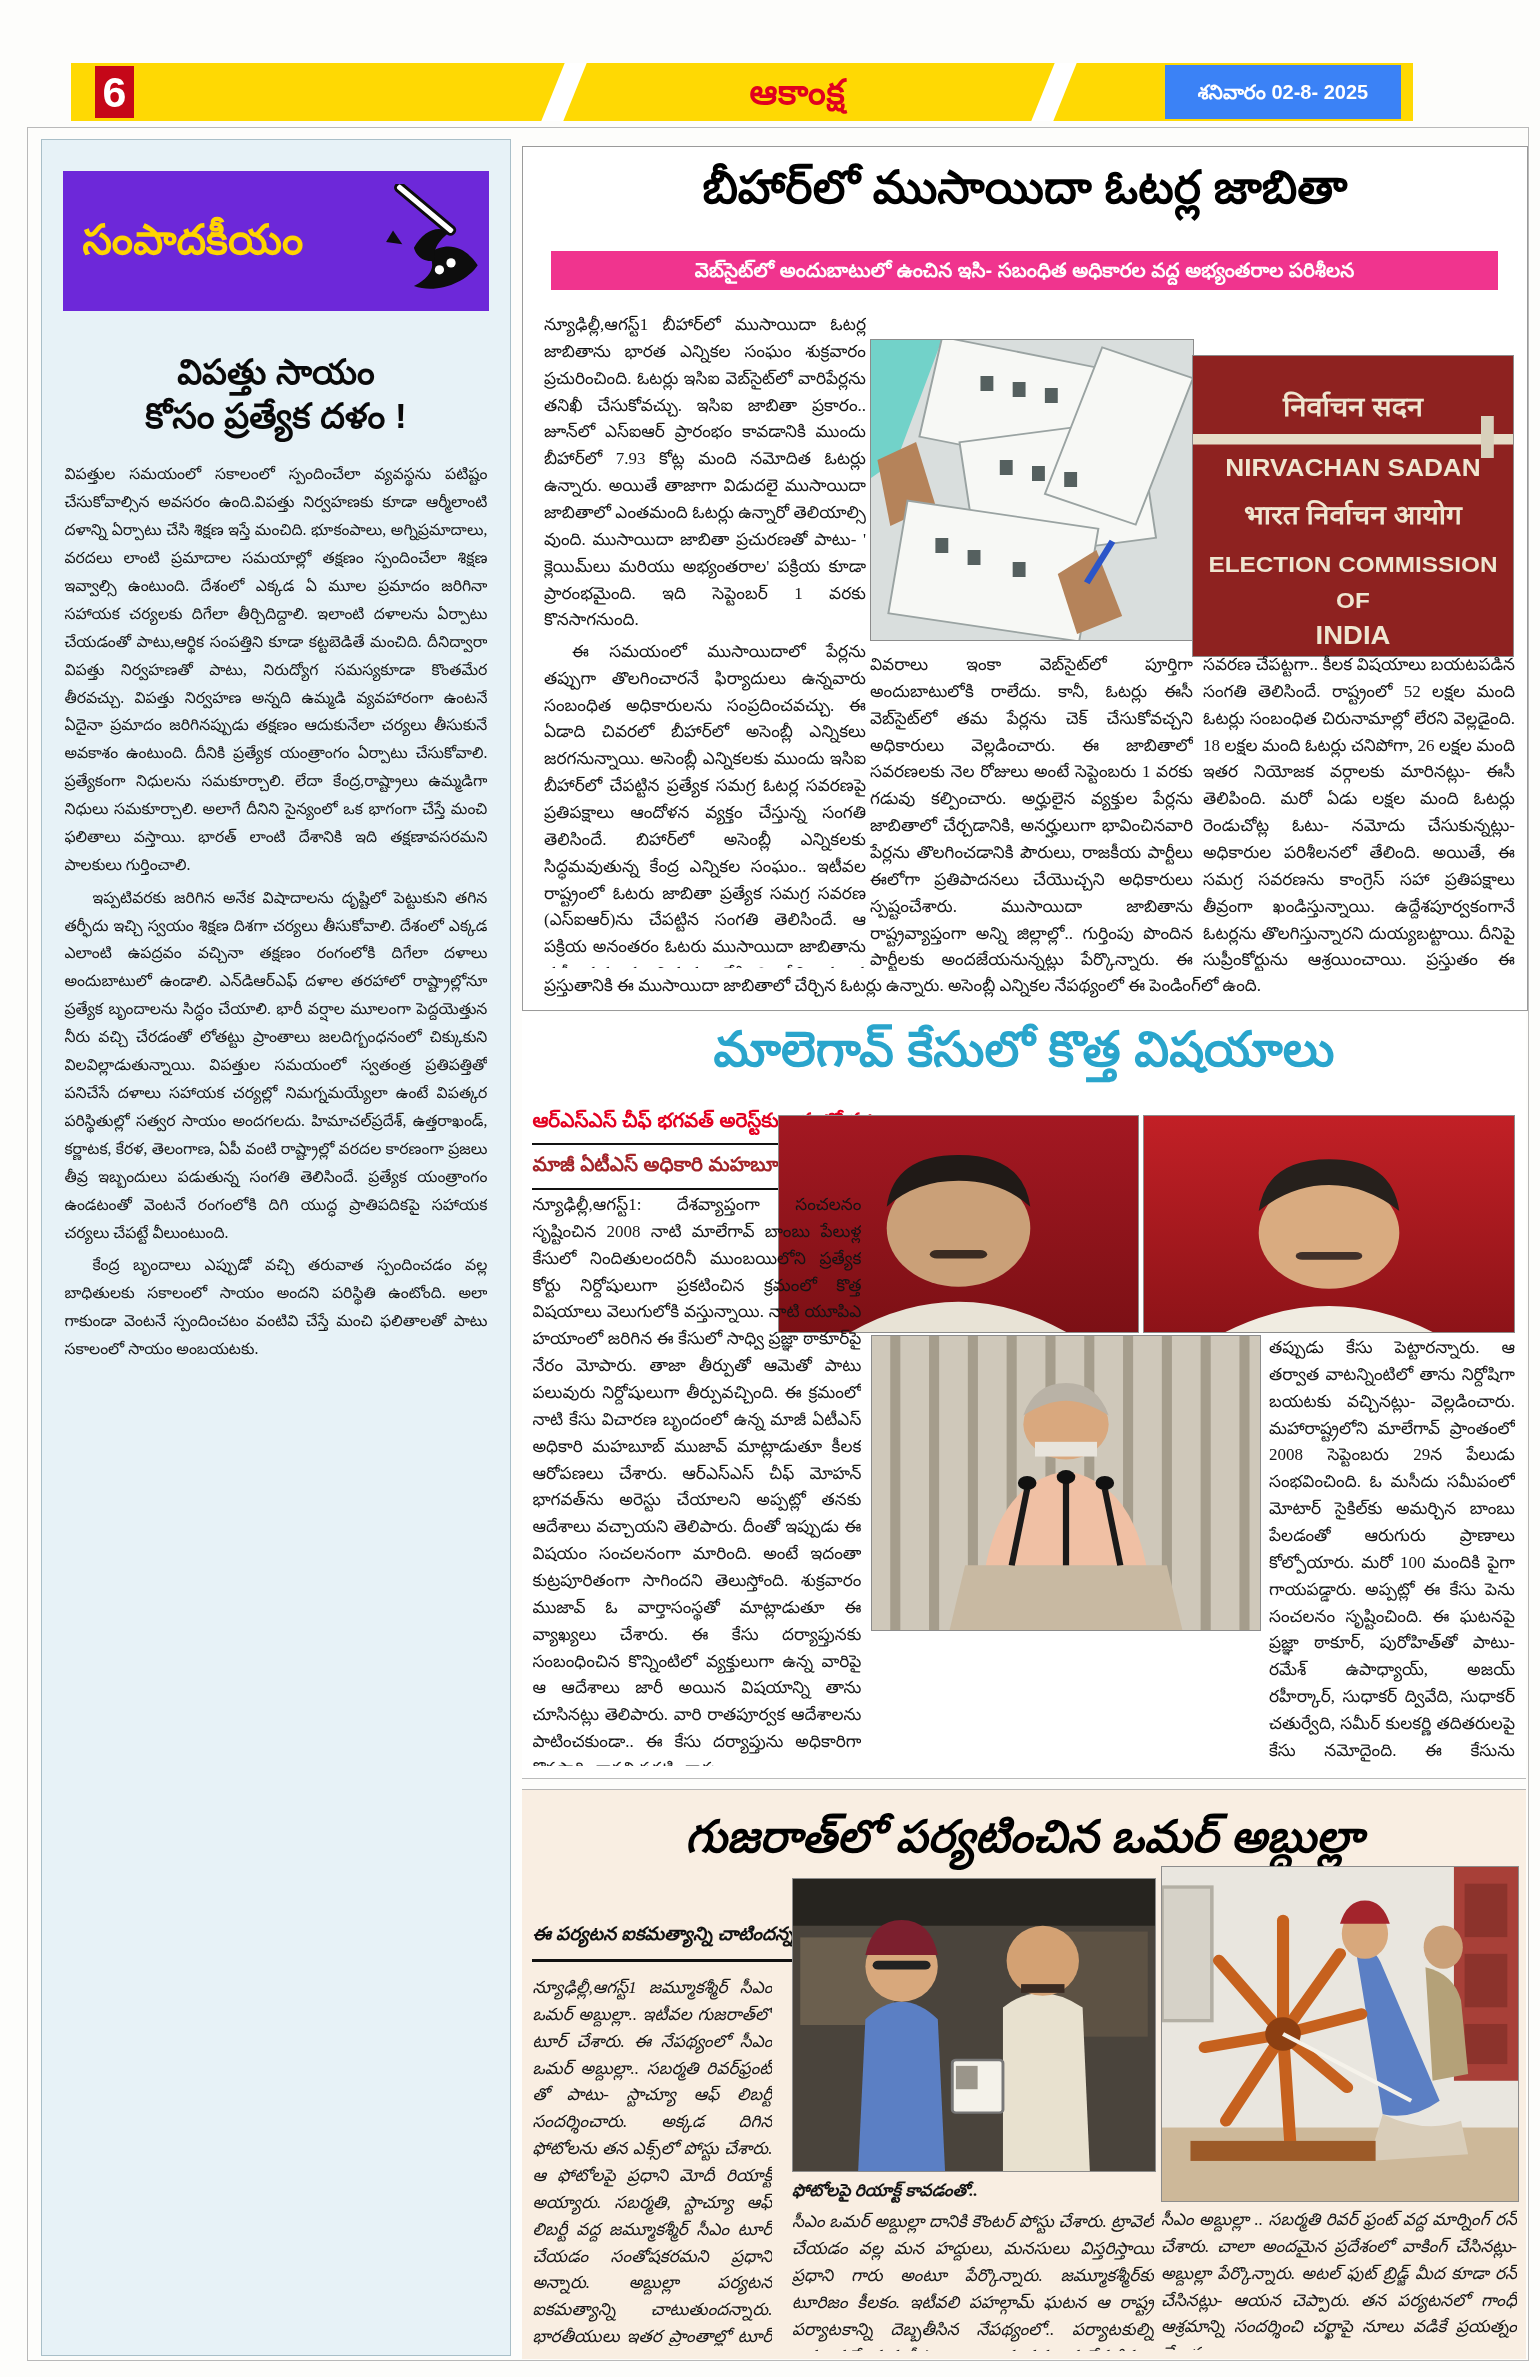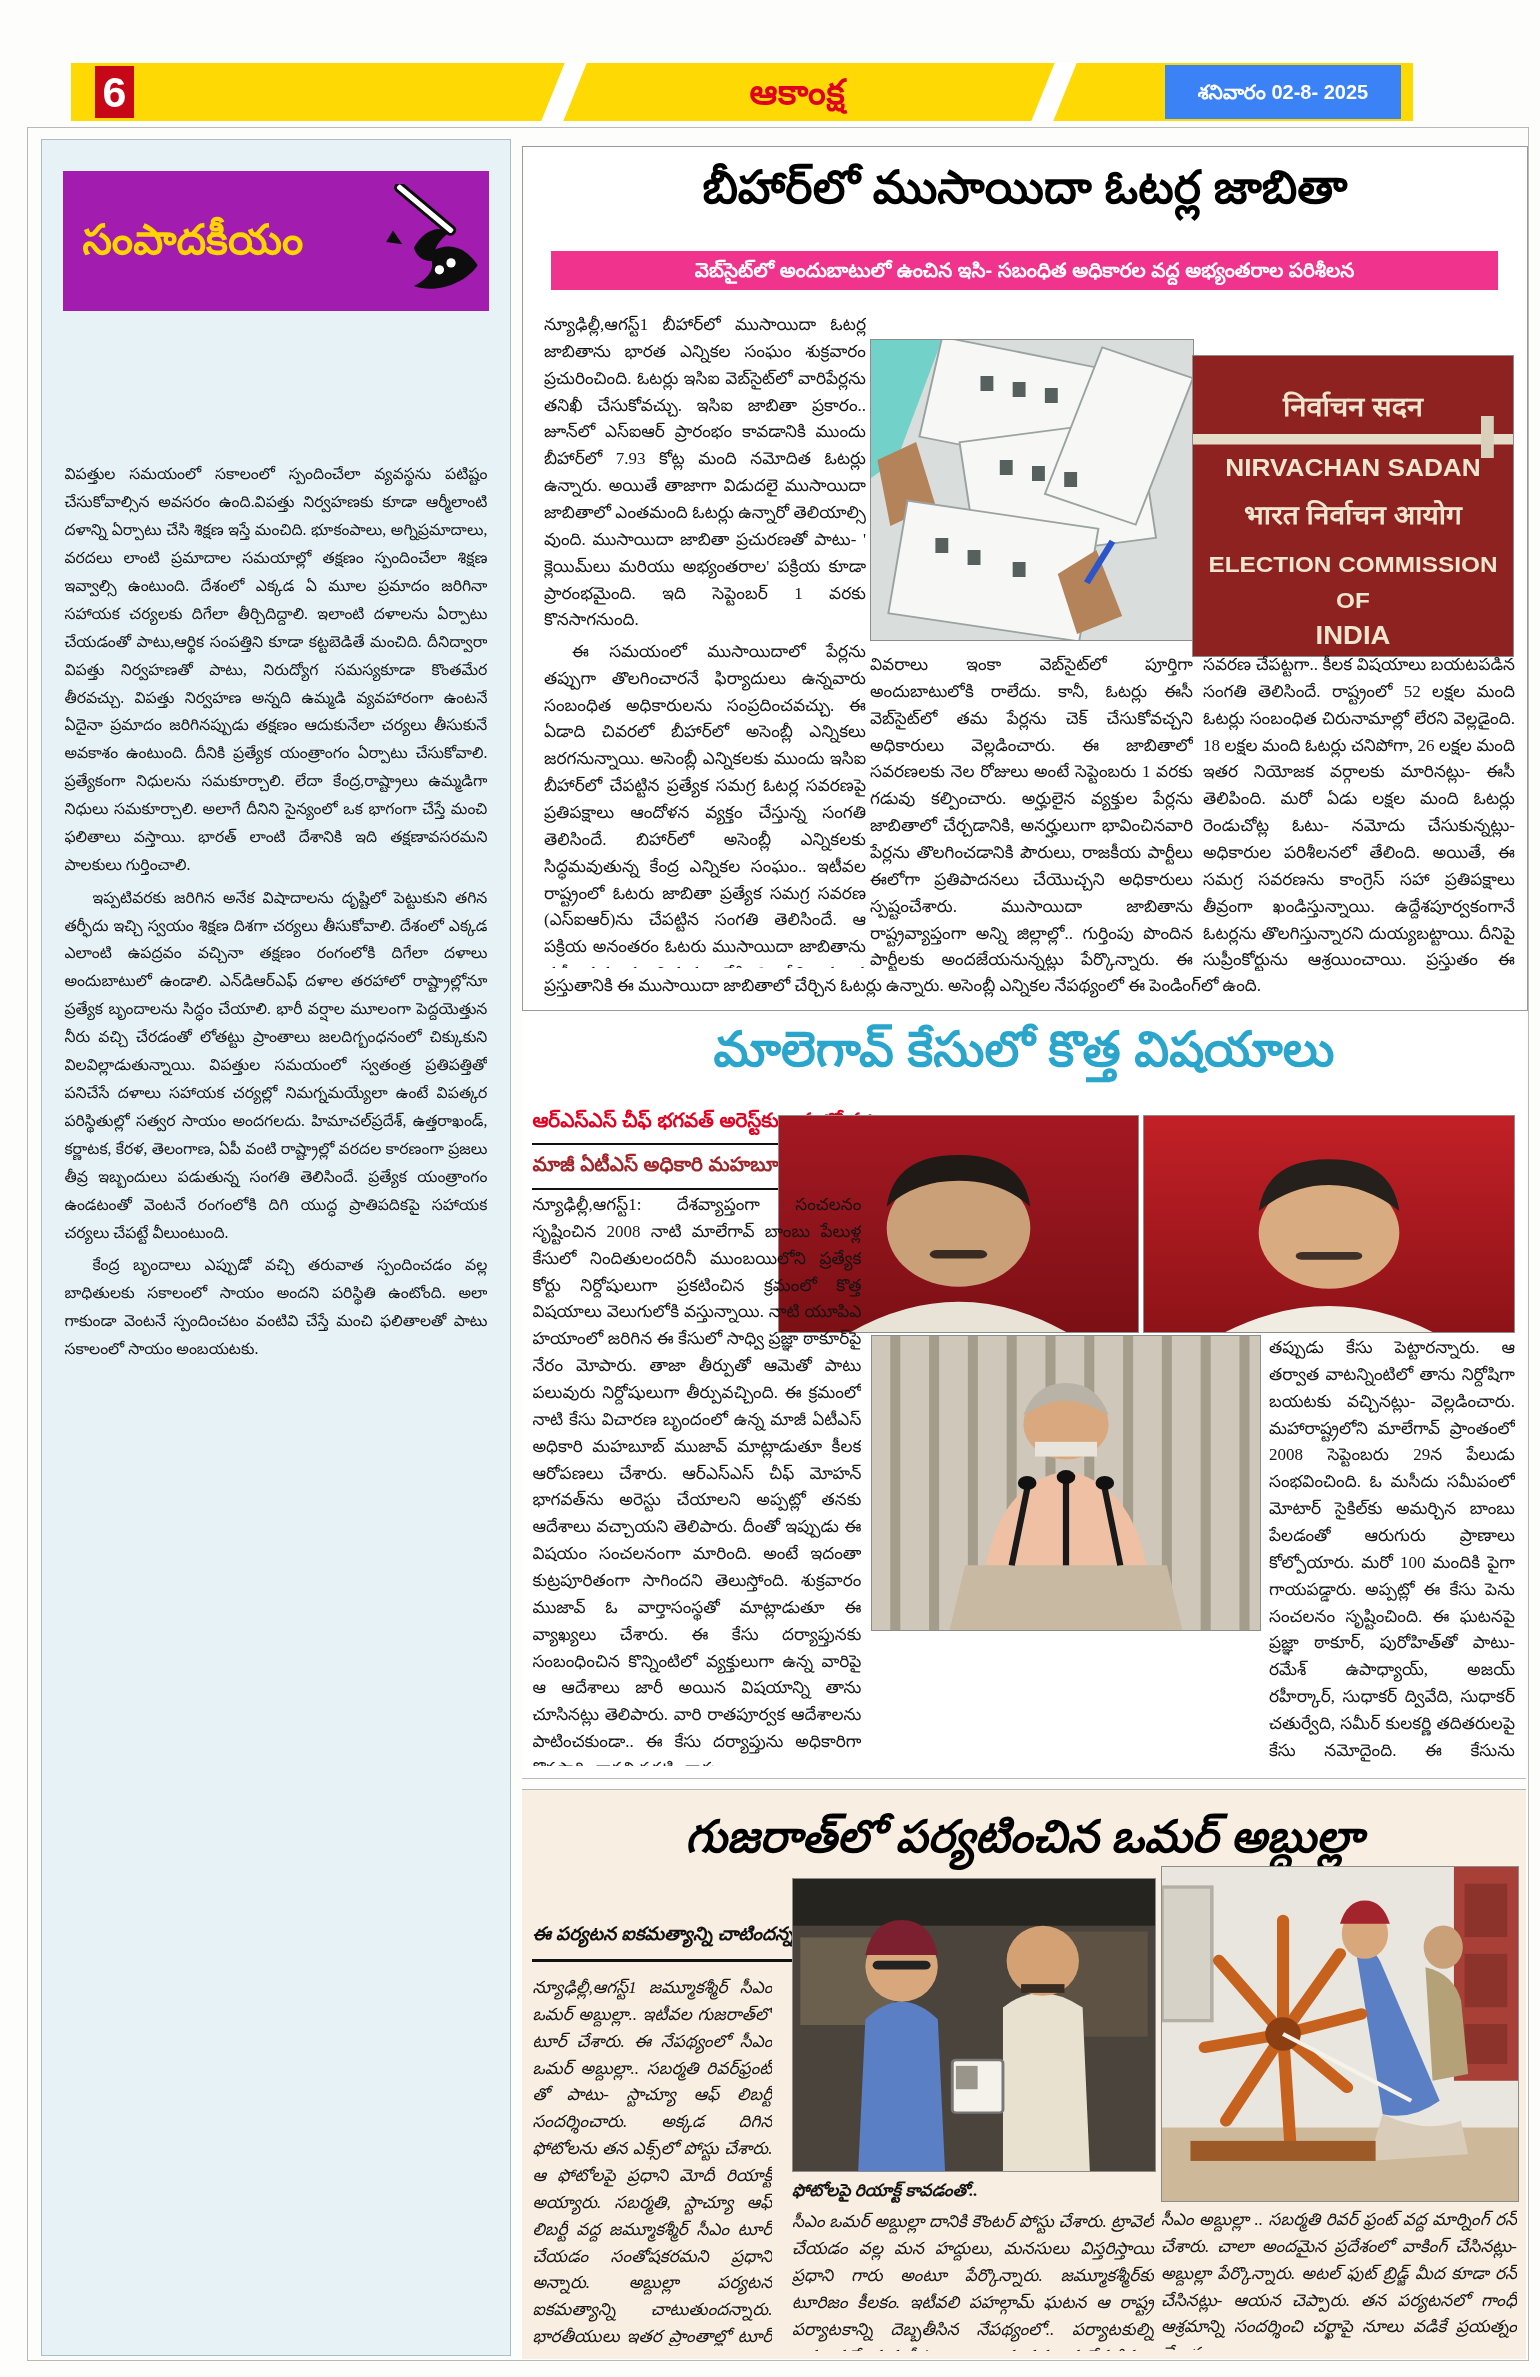--- a/index.html
+++ b/index.html
@@ -11,21 +11,21 @@
   .yellowbar{background:#ffd903;}
   .pgnum{background:#c50718;color:#fff;font-family:"Liberation Sans",sans-serif;
          font-weight:bold;font-size:43px;text-align:center;line-height:52px;}
   .masthead{color:#e00020;font-family:"Liberation Sans",sans-serif;font-weight:bold;
             font-size:35px;text-align:center;letter-spacing:0.7px;}
   .slash{background:#ffffff;transform:skewX(-22deg);}
   .datebox{background:#3b82f6;color:#ffffff;font-family:"Liberation Sans",sans-serif;
            font-weight:bold;font-size:20px;text-align:center;line-height:54px;}
   
   .edit-col{background:#e7f2f7;border:1.5px solid #a9bfc8;}
-  .edit-banner{background:#a21caf;}
+  .edit-banner{background:#6d28d9;}
   .edit-banner-label{color:#ffd400;font-family:"Liberation Sans",sans-serif;font-weight:bold;
                      font-size:42px;line-height:138px;padding-left:19.4px;}
   .edit-title{color:#0a0a0a;font-family:"Liberation Sans",sans-serif;font-weight:bold;
               font-size:35px;text-align:center;line-height:1.25;}
   .bodytext{font-size:17px;line-height:1.58;text-align:justify;overflow:hidden;color:#141414;}
   .edit-body{font-size:15.7px;line-height:1.78;}
   .bodytext p{margin:0 0 4.5px 0;}
   .bodytext p.ind{text-indent:28px;}
   
   .art-box{border:1.5px solid #9a9a9a;background:#ffffff;}
@@ -63,20 +63,24 @@
       <div class="edit-banner-label">సంపాదకీయం</div>
       <svg style="position:absolute;right:4.5px;top:13.4px;width:119px;height:116px;" viewBox="0 0 100 100">
         <path d="M95 70 C85 85 60 95 40 88 C55 80 60 70 52 60 C70 48 85 55 95 70 Z" fill="#0d0d0d"></path>
         <path d="M40 55 C48 40 62 35 70 42 C60 50 56 58 58 66 C50 68 42 63 40 55 Z" fill="#0d0d0d"></path>
         <rect x="18" y="18" width="64" height="7" rx="3" transform="rotate(40 50 21)" fill="#fff" stroke="#0d0d0d" stroke-width="2.5"></rect>
         <path d="M22 40 L30 52 L16 50 Z" fill="#0d0d0d"></path>
         <circle cx="62" cy="74" r="4" fill="#fff"></circle>
         <circle cx="72" cy="68" r="4" fill="#fff"></circle>
       </svg>
     </div>
+    <div class="abs edit-title" style="left:15px;top:210px;width:438px;">
+      <div>విపత్తు సాయం</div>
+      <div>కోసం ప్రత్యేక దళం !</div>
+    </div>
     <div class="abs bodytext edit-body" style="left:22.4px;top:320px;width:423px;height:1872px;">
       <p>విపత్తుల సమయంలో సకాలంలో స్పందించేలా వ్యవస్థను పటిష్టం చేసుకోవాల్సిన అవసరం ఉంది.విపత్తు నిర్వహణకు కూడా ఆర్మీలాంటి దళాన్ని ఏర్పాటు చేసి శిక్షణ ఇస్తే మంచిది. భూకంపాలు, అగ్నిప్రమాదాలు, వరదలు లాంటి ప్రమాదాల సమయాల్లో తక్షణం స్పందించేలా శిక్షణ ఇవ్వాల్సి ఉంటుంది. దేశంలో ఎక్కడ ఏ మూల ప్రమాదం జరిగినా సహాయక చర్యలకు దిగేలా తీర్చిదిద్దాలి. ఇలాంటి దళాలను ఏర్పాటు చేయడంతో పాటు,ఆర్థిక సంపత్తిని కూడా కట్టబెడితే మంచిది. దీనిద్వారా విపత్తు నిర్వహణతో పాటు, నిరుద్యోగ సమస్యకూడా కొంతమేర తీరవచ్చు. విపత్తు నిర్వహణ అన్నది ఉమ్మడి వ్యవహారంగా ఉంటనే ఏదైనా ప్రమాదం జరిగినప్పుడు తక్షణం ఆదుకునేలా చర్యలు తీసుకునే అవకాశం ఉంటుంది. దీనికి ప్రత్యేక యంత్రాంగం ఏర్పాటు చేసుకోవాలి. ప్రత్యేకంగా నిధులను సమకూర్చాలి. లేదా కేంద్ర,రాష్ట్రాలు ఉమ్మడిగా నిధులు సమకూర్చాలి. అలాగే దీనిని సైన్యంలో ఒక భాగంగా చేస్తే మంచి ఫలితాలు వస్తాయి. భారత్ లాంటి దేశానికి ఇది తక్షణావసరమని పాలకులు గుర్తించాలి.</p>
       <p class="ind">ఇప్పటివరకు జరిగిన అనేక విషాదాలను దృష్టిలో పెట్టుకుని తగిన తర్ఫీదు ఇచ్చి స్వయం శిక్షణ దిశగా చర్యలు తీసుకోవాలి. దేశంలో ఎక్కడ ఎలాంటి ఉపద్రవం వచ్చినా తక్షణం రంగంలోకి దిగేలా దళాలు అందుబాటులో ఉండాలి. ఎన్‌డిఆర్‌ఎఫ్ దళాల తరహాలో రాష్ట్రాల్లోనూ ప్రత్యేక బృందాలను సిద్ధం చేయాలి. భారీ వర్షాల మూలంగా పెద్దయెత్తున నీరు వచ్చి చేరడంతో లోతట్టు ప్రాంతాలు జలదిగ్బంధనంలో చిక్కుకుని విలవిల్లాడుతున్నాయి. విపత్తుల సమయంలో స్వతంత్ర ప్రతిపత్తితో పనిచేసే దళాలు సహాయక చర్యల్లో నిమగ్నమయ్యేలా ఉంటే విపత్కర పరిస్థితుల్లో సత్వర సాయం అందగలదు. హిమాచల్‌ప్రదేశ్, ఉత్తరాఖండ్, కర్ణాటక, కేరళ, తెలంగాణ, ఏపీ వంటి రాష్ట్రాల్లో వరదల కారణంగా ప్రజలు తీవ్ర ఇబ్బందులు పడుతున్న సంగతి తెలిసిందే. ప్రత్యేక యంత్రాంగం ఉండటంతో వెంటనే రంగంలోకి దిగి యుద్ధ ప్రాతిపదికపై సహాయక చర్యలు చేపట్టే వీలుంటుంది.</p>
       <p class="ind">కేంద్ర బృందాలు ఎప్పుడో వచ్చి తరువాత స్పందించడం వల్ల బాధితులకు సకాలంలో సాయం అందని పరిస్థితి ఉంటోంది. అలా గాకుండా వెంటనే స్పందించటం వంటివి చేస్తే మంచి ఫలితాలతో పాటు సకాలంలో సాయం అంబయటకు.</p>
     </div>
   </div>
 
   <div class="abs art-box" style="left:522px;top:146px;width:1004px;height:863px;">
     <div class="abs pinkbar" style="left:28px;top:104px;width:947px;height:39px;">వెబ్‌సైట్‌లో అందుబాటులో ఉంచిన ఇసి- సబంధిత అధికారల వద్ద అభ్యంతరాల పరిశీలన</div>
     <div class="abs headline h-bihar" style="left:0;top:13.4px;width:1004px;">బీహార్‌లో ముసాయిదా ఓటర్ల జాబితా</div>

